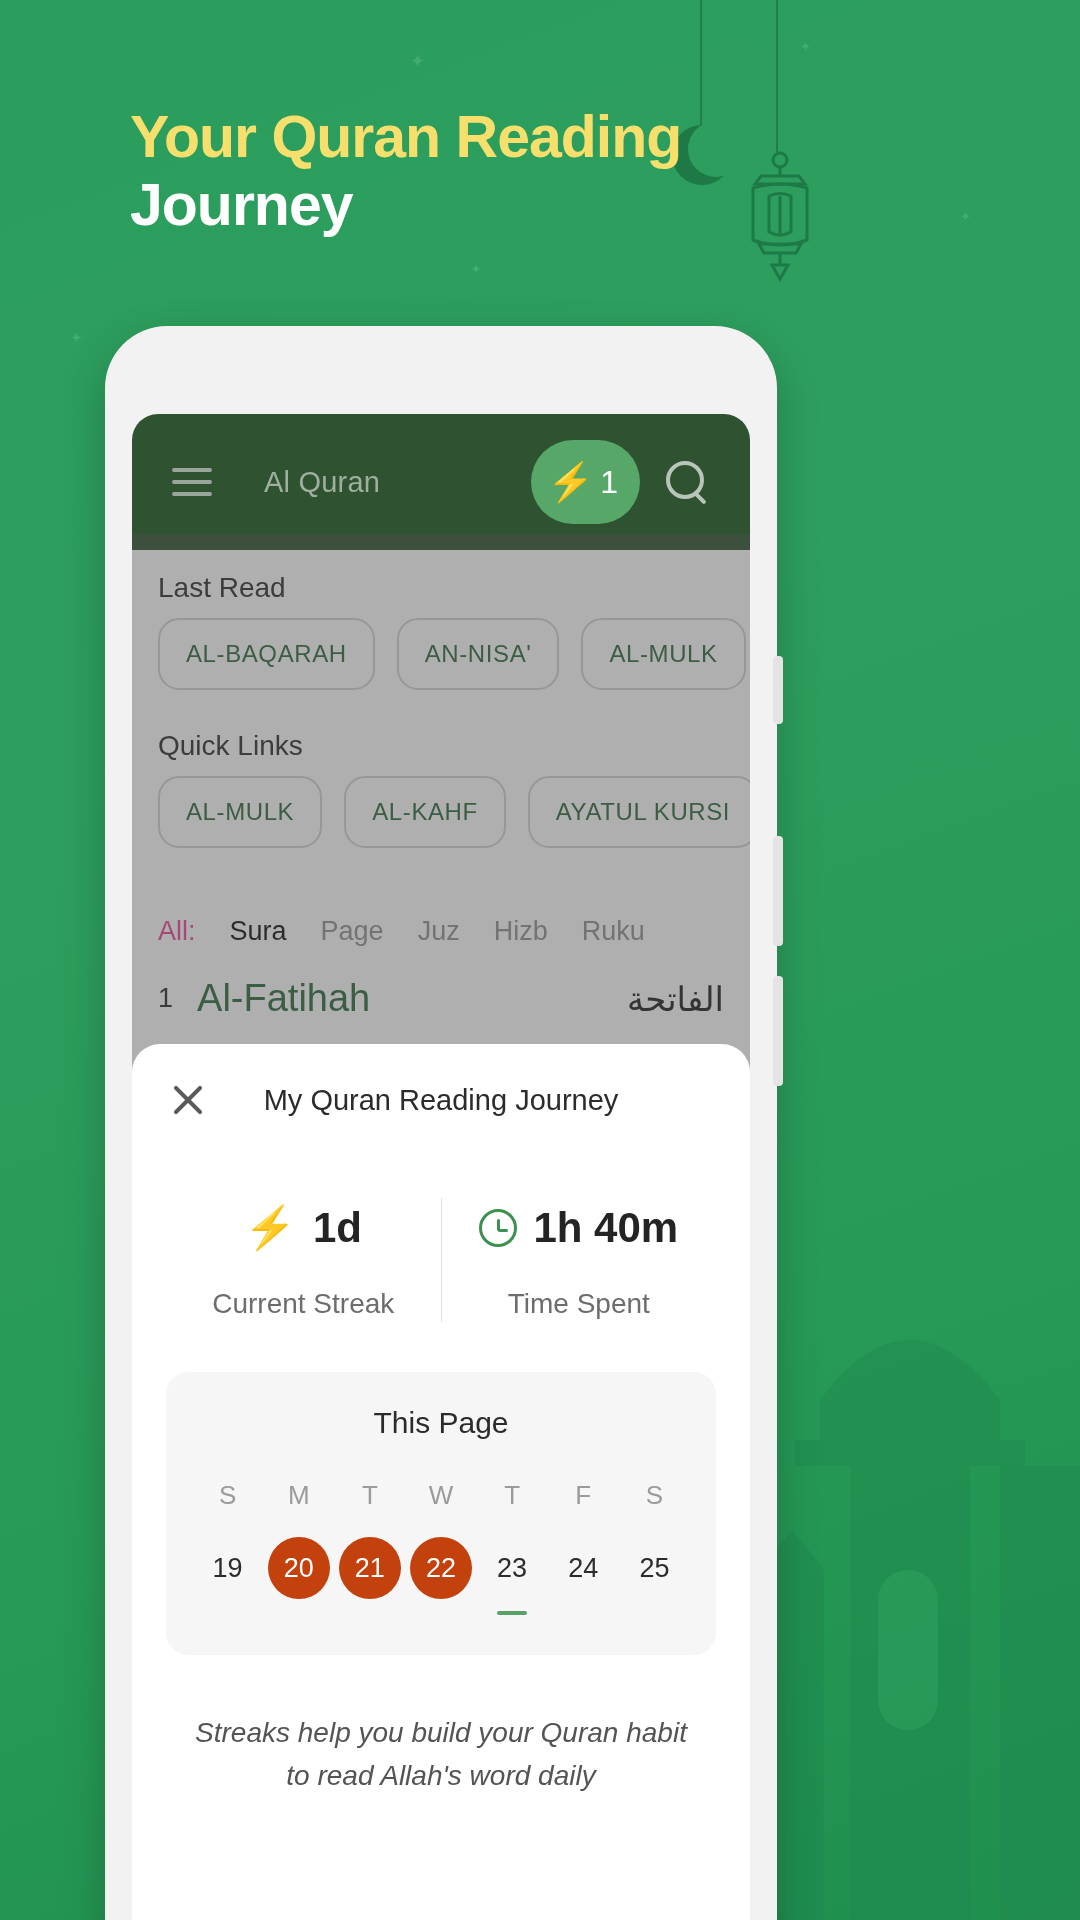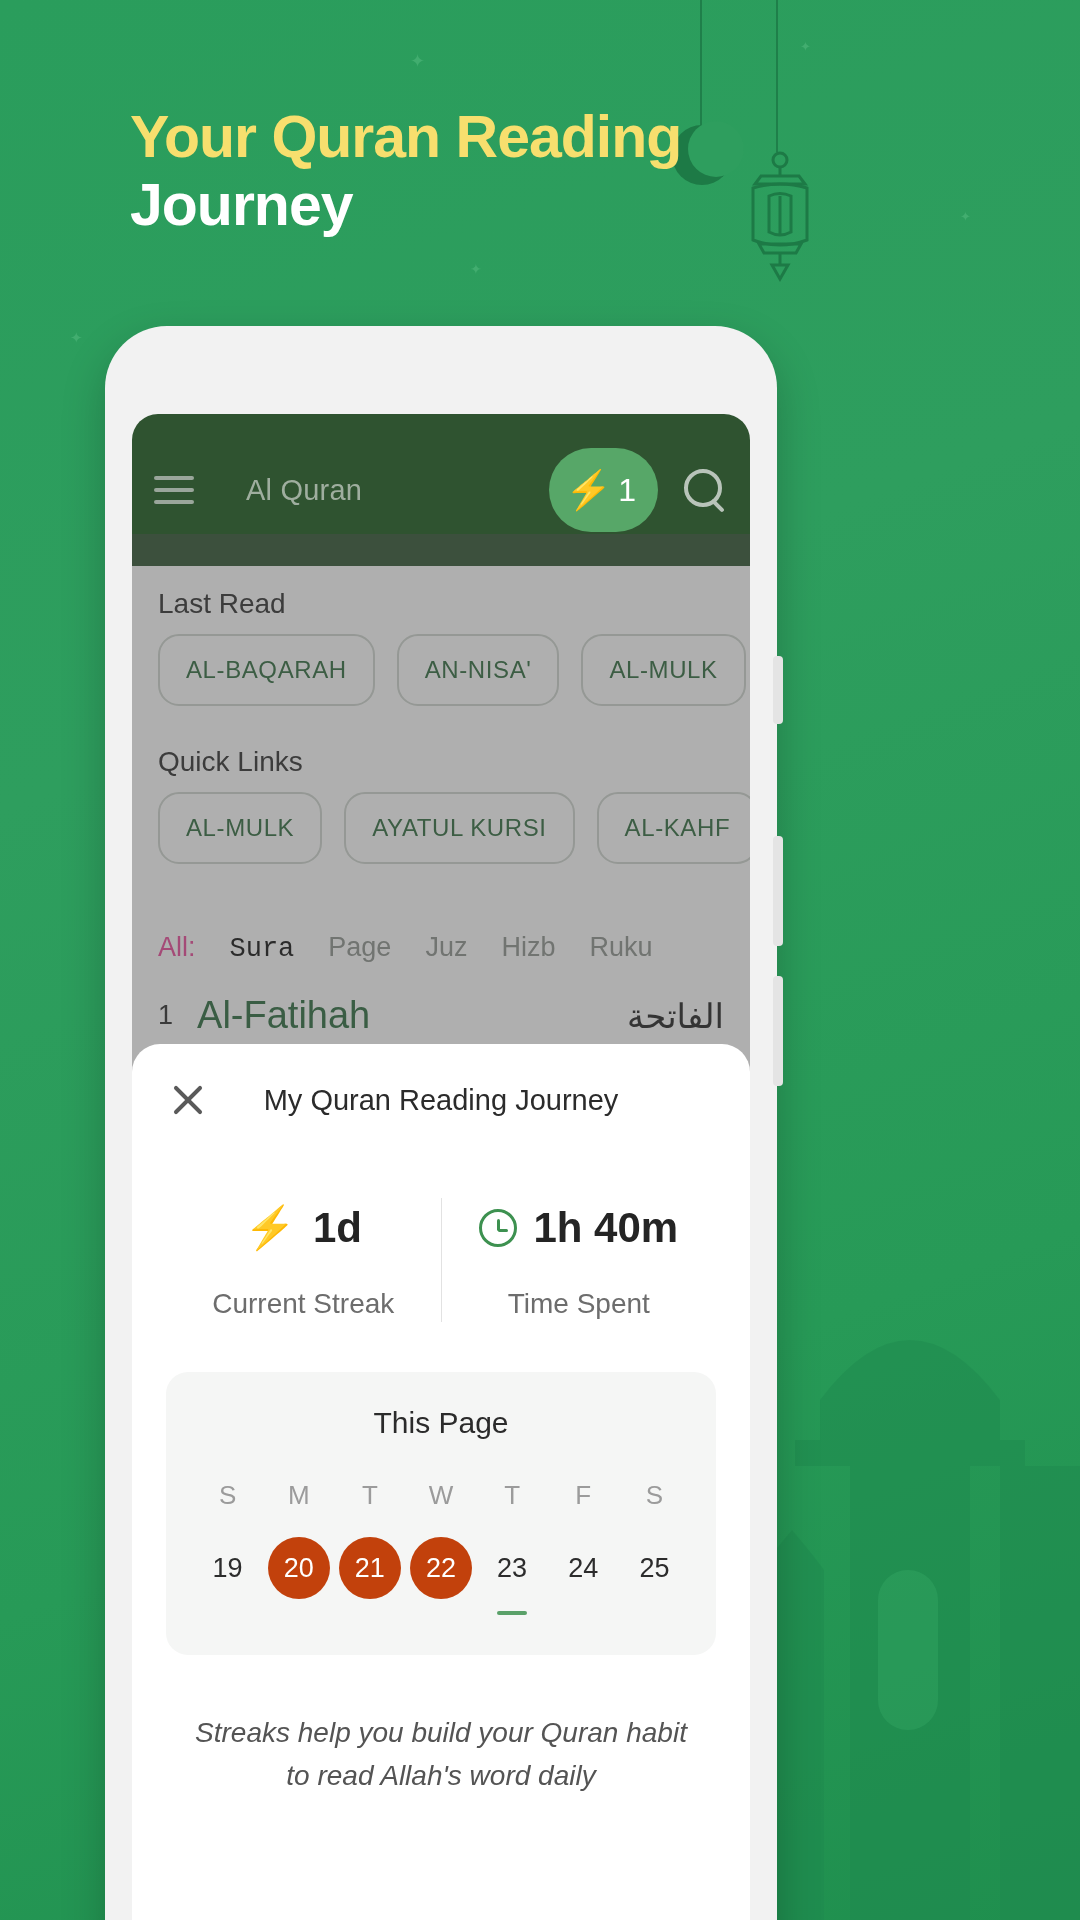--- a/index.html
+++ b/index.html
@@ -65,22 +65,22 @@
   .screen {
     position: absolute; left: 27px; top: 88px; right: 27px; bottom: 0;
     background: #ffffff;
     border-radius: 26px 26px 0 0;
     overflow: hidden;
   }
 
   
   .app { position: absolute; inset: 0; }
   .appbar {
-    height: 152px; background: #2f5330;
-    display: flex; align-items: center; padding: 0 22px;
+    height: 136px; background: #2f5330;
+    display: flex; align-items: center; padding: 0 40px;
     position: relative;
   }
   .hamburger { width: 40px; display: flex; flex-direction: column; gap: 8px; }
   .hamburger i { display: block; height: 4px; background: #9aa69b; border-radius: 2px; }
   .app-title {
     margin-left: 52px; color: #9fae9f; font-size: 29px; letter-spacing: .2px;
   }
   .appbar-right {
     margin-left: auto; display: flex; align-items: center; gap: 24px;
   }
@@ -110,21 +110,21 @@
     border: 2px solid #cfd6cf; border-radius: 21px;
     padding: 20px 26px; font-size: 24px; letter-spacing: .6px;
     color: #2f6b3d; white-space: nowrap; background: transparent;
   }
   .filters {
     display: flex; align-items: baseline; gap: 34px;
     padding: 16px 26px 14px; font-size: 27px;
   }
   .filters .lbl { color: #ec4899; margin-top: 34px; }
   .filters .opt { color: #8e948e; }
-  .filters .opt.active { color: #101010; font-weight: 500; font-family: Liberation Mono, monospace; }
+  .filters .opt.active { color: #101010; font-weight: 500; }
   .sura-row {
     display: flex; align-items: center; padding: 16px 26px; gap: 24px;
   }
   .sura-row .idx { font-size: 27px; color: #2a2a2a; }
   .sura-row .name { font-size: 38px; color: #2b6b3d; }
   .sura-row .ar { margin-left: auto; font-size: 34px; color: #1f1f1f; }
   .dim-overlay {
     position: absolute; left: 0; right: 0; top: 120px; bottom: 0;
     background: rgba(78,78,78,.45);
   }
@@ -290,22 +290,22 @@
         <div class="section-label">Last Read</div>
         <div class="chip-row">
           <div class="chip">AL-BAQARAH</div>
           <div class="chip">AN-NISA'</div>
           <div class="chip">AL-MULK</div>
         </div>
 
         <div class="section-label">Quick Links</div>
         <div class="chip-row">
           <div class="chip">AL-MULK</div>
+          <div class="chip">AL-KAHF</div>
           <div class="chip">AYATUL KURSI</div>
-          <div class="chip">AL-KAHF</div>
         </div>
 
         <div class="filters">
           <span class="lbl">All:</span>
           <span class="opt active">Sura</span>
           <span class="opt">Page</span>
           <span class="opt">Juz</span>
           <span class="opt">Hizb</span>
           <span class="opt">Ruku</span>
         </div>

